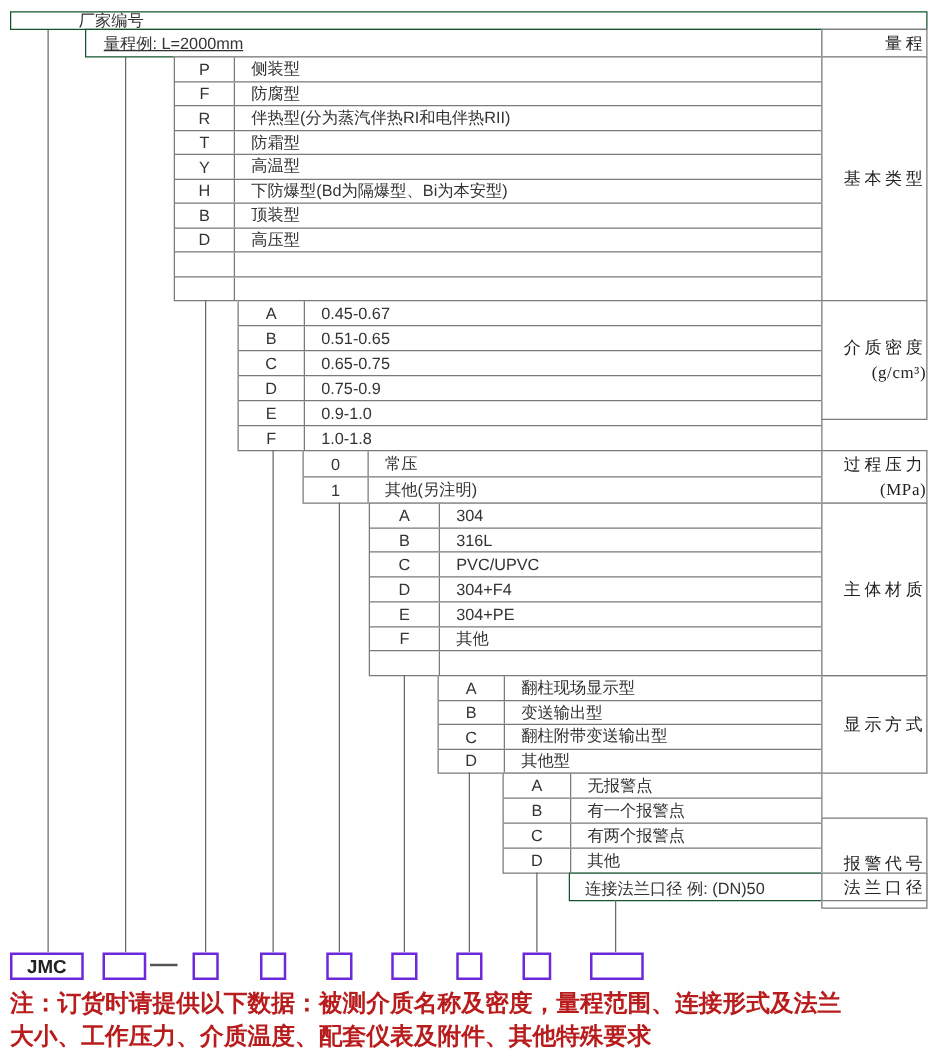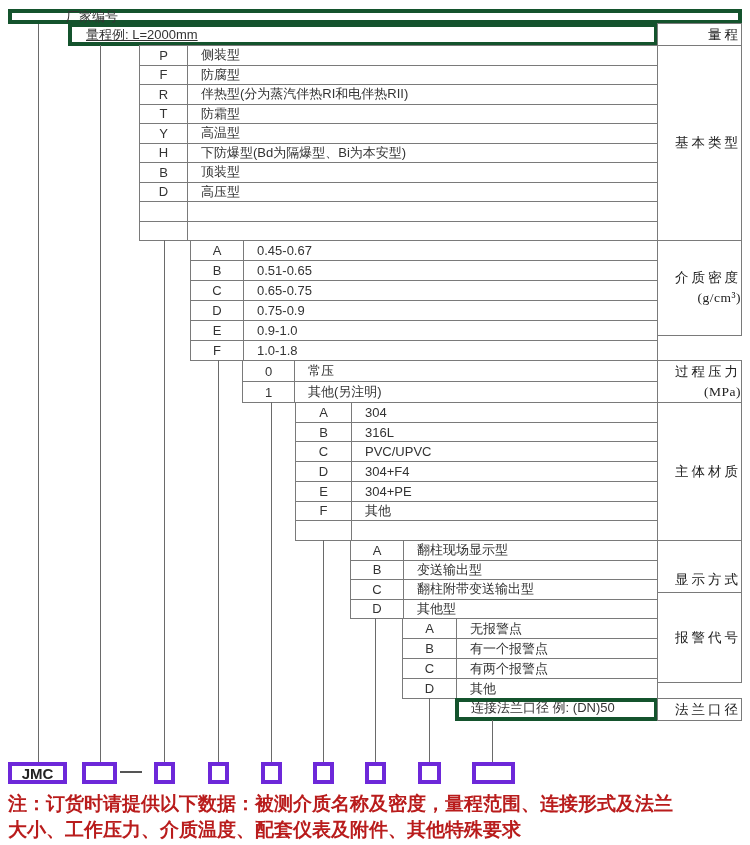--- a/index.html
+++ b/index.html
@@ -1,36 +1,36 @@
 <!DOCTYPE html>
 <html><head>
 <meta charset="utf-8">
 <style>
   html,body{margin:0;padding:0;background:#fff;}
   #canvas{position:relative;width:750px;height:845px;background:#ffffff;overflow:hidden;
           font-family:"Liberation Sans","DejaVu Sans",sans-serif;color:#333;}
-  .cellbox{position:absolute;box-sizing:border-box;border:4px solid #14532d;background:#fff;}
+  .cellbox{position:absolute;box-sizing:border-box;border:1px solid #14532d;background:#fff;}
   .maker-row{left:8px;top:9px;width:734px;height:15px;display:flex;align-items:center;
              padding-left:54px;font-size:13px;}
   .range-content{left:68px;top:23px;width:590px;height:23px;display:flex;align-items:center;
              padding-left:14px;font-size:13px;text-decoration:underline;}
   .section{position:absolute;box-sizing:border-box;border:1px solid #7a7a7a;background:#fff;
            display:flex;flex-direction:column;}
   .row{flex:1;display:flex;border-bottom:1px solid #7a7a7a;min-height:0;}
   .row:last-child{border-bottom:none;}
   .code{width:var(--cw);border-right:1px solid #7a7a7a;display:flex;align-items:center;
         justify-content:center;font-size:13px;}
   .desc{flex:1;display:flex;align-items:center;padding-left:13px;font-size:13px;white-space:nowrap;overflow:hidden;}
   .side-label{position:absolute;box-sizing:border-box;border:1px solid #7a7a7a;left:657px;width:85px;
         display:flex;flex-direction:column;align-items:flex-end;justify-content:center;
         font-family:"Liberation Serif","DejaVu Serif",serif;font-size:13.5px;color:#222;
         letter-spacing:3px;line-height:1.45;background:#fff;}
   .side-label .sub{letter-spacing:0.5px;}
   .connector{position:absolute;width:1px;background:#6a6a6a;}
-  .code-box{position:absolute;box-sizing:border-box;border:4px solid #6d28d9;height:22px;top:762px;
+  .code-box{position:absolute;box-sizing:border-box;border:2px solid #6d28d9;height:22px;top:762px;
         background:#fff;display:flex;align-items:center;justify-content:center;
         font-size:15px;font-weight:bold;color:#222;}
   .dash{position:absolute;left:120px;top:771px;width:22px;height:2px;background:#555;}
   .note{position:absolute;left:8px;top:791px;width:742px;font-size:19px;font-weight:bold;
         color:#b91c1c;line-height:26px;}
   .flange-content{left:455px;top:698px;width:203px;height:23px;display:flex;align-items:flex-end;
         padding-left:12px;font-size:13px;white-space:nowrap;}
 </style>
 </head>
 <body>
@@ -217,21 +217,21 @@
   <div class="side-label" style="top:360px;height:43px">
     <span>过程压力</span>
     <span class="sub">(MPa)</span>
   </div>
   <div class="side-label" style="top:540px;height:79px">
     <span>显示方式</span>
   </div>
   <div class="side-label" style="top:402px;height:139px">
     <span>主体材质</span>
   </div>
-  <div class="side-label" style="top:592px;height:91px">
+  <div class="side-label" style="top:654px;height:73px">
     <span>报警代号</span>
   </div>
   <div class="side-label" style="top:698px;height:23px">
     <span>法兰口径</span>
   </div>
 
   <div class="connector" style="left:38px;top:24px;height:738px"></div>
   <div class="connector" style="left:100px;top:45px;height:717px"></div>
   <div class="connector" style="left:164px;top:240px;height:522px"></div>
   <div class="connector" style="left:218px;top:360px;height:402px"></div>

